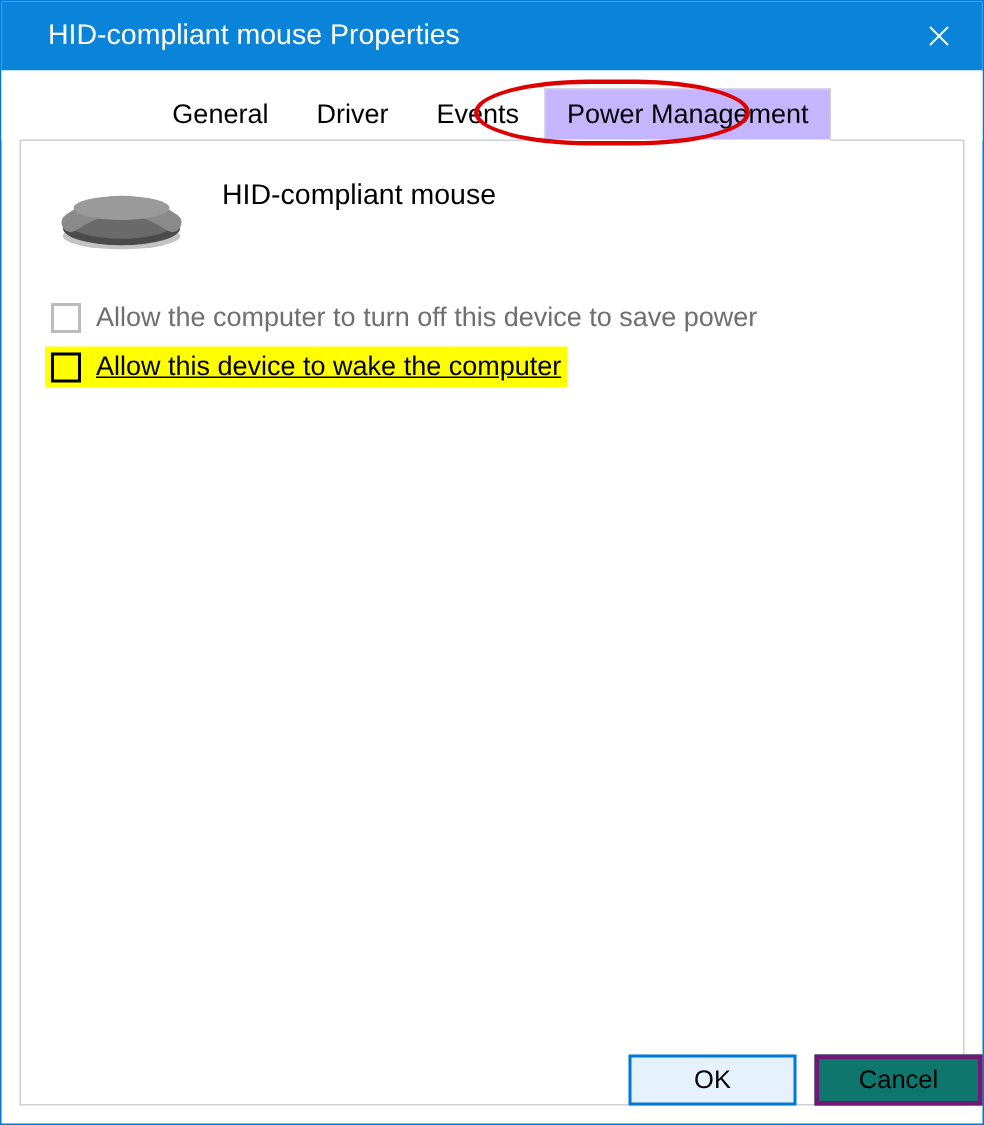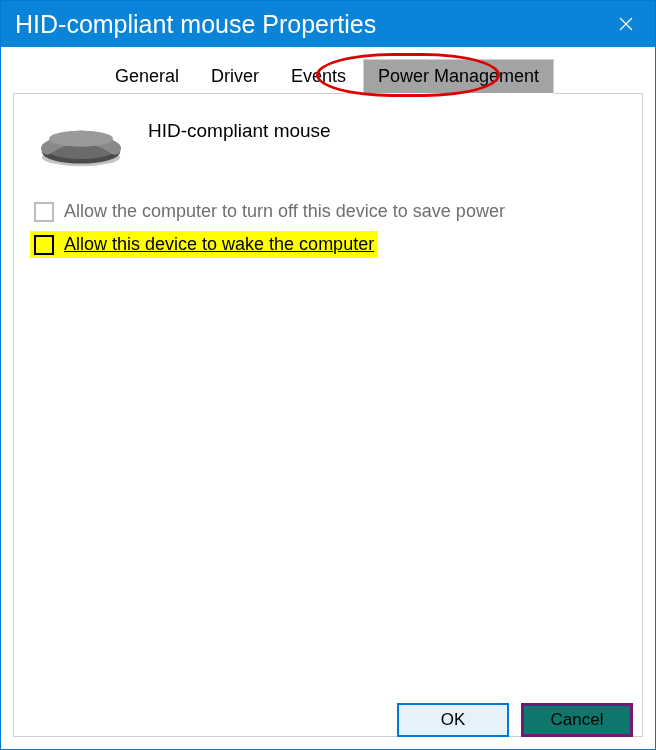--- a/index.html
+++ b/index.html
@@ -18,22 +18,22 @@
     background: #fff;
     position: relative;
   }
   .titlebar {
     height: 46px;
     background: #0a84d8;
     color: #fff;
     display: flex;
     align-items: center;
     justify-content: space-between;
-    padding-left: 14px;
-    font-size: 25px;
+    padding-left: 31px;
+    font-size: 19px;
     font-weight: 400;
   }
   .titlebar .close {
     width: 58px;
     height: 46px;
     display: flex;
     align-items: center;
     justify-content: center;
     font-size: 18px;
     color: #fff;
@@ -55,21 +55,21 @@
     padding: 6px 14px 6px 14px;
     font-size: 18px;
     color: #000;
     border: 1px solid transparent;
     margin-bottom: -1px;
     position: relative;
     background: transparent;
     margin-right: 2px;
   }
   .tab.active {
-    background: #a3a3a3;
+    background: #c4b5fd;
     border: 1px solid #d0d0d0;
     border-bottom: 1px solid #fff;
     z-index: 2;
   }
   .tab-ring {
     position: absolute;
     pointer-events: none;
     border: 3px solid #dd0000;
     border-radius: 50%/60%;
     left: 303px;
@@ -119,21 +119,21 @@
   }
   .chk {
     width: 20px;
     height: 20px;
     border: 2px solid #000;
     flex-shrink: 0;
     display: inline-block;
   }
   .buttons {
     position: absolute;
-    right: 22px;
+    right: 0;
     bottom: 12px;
     display: flex;
     gap: 12px;
   }
   .btn {
     width: 112px;
     height: 34px;
     font-size: 17px;
     font-family: inherit;
     border: 3px solid #701a75;

